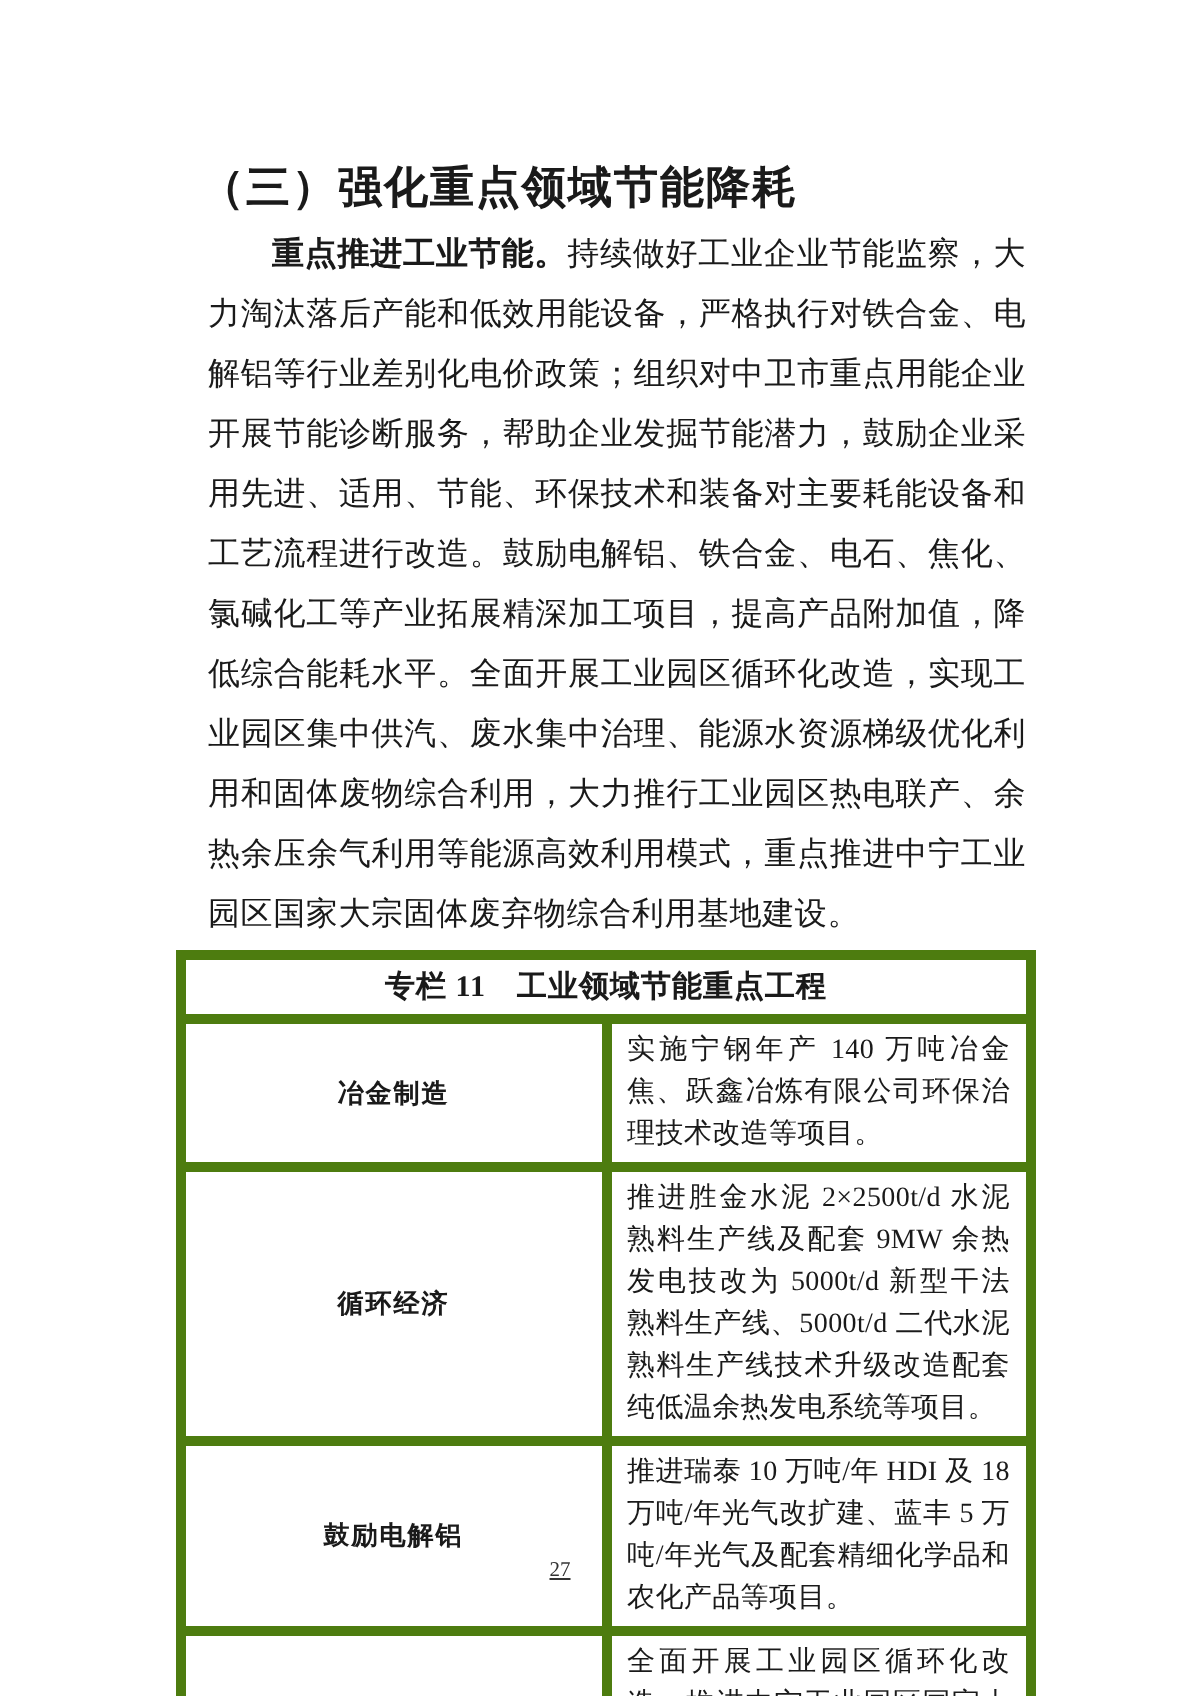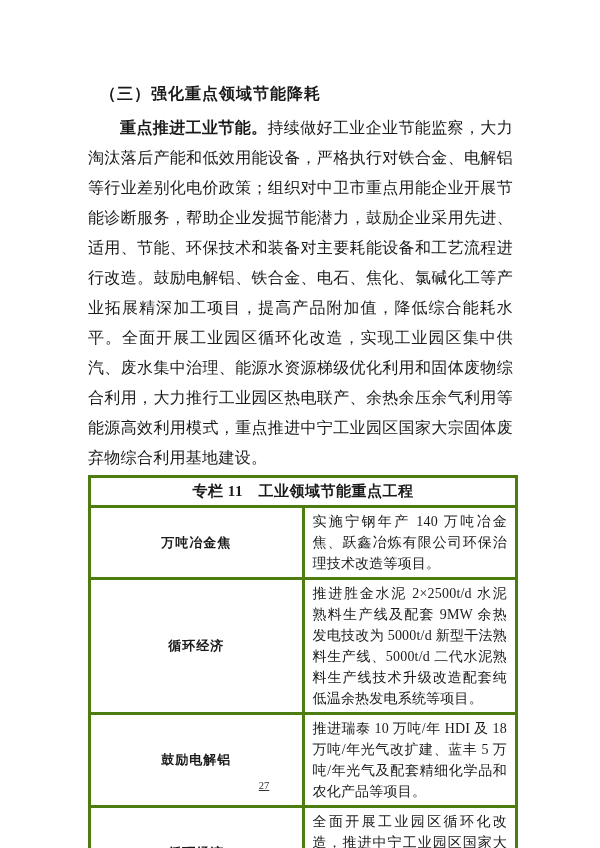--- a/index.html
+++ b/index.html
@@ -11,43 +11,44 @@
     position: relative;
     overflow: hidden;
   }
   .content {
     position: absolute;
     left: 88px;
     top: 84px;
     width: 425px;
   }
   .section-heading {
-    font-size: 16px;
+    font-size: 22px;
     font-weight: bold;
     line-height: 20px;
     letter-spacing: 1px;
     text-indent: 12px;
     margin-bottom: 9px;
   }
   .para {
     font-size: 16px;
     line-height: 30px;
     letter-spacing: 0.3px;
     text-align: justify;
     text-indent: 2em;
+    margin-left: 16px;
   }
   .para .lead { font-weight: bold; }
   .box-table {
     width: 430px;
     border-collapse: collapse;
     margin-top: 2px;
     table-layout: fixed;
   }
   .box-table th, .box-table td {
-    border: 3px solid #4d7c0f;
+    border: 5px solid #4d7c0f;
   }
   .box-table th.box-title {
     font-size: 15px;
     font-weight: bold;
     letter-spacing: 0.5px;
     text-align: center;
     padding: 4px 0;
   }
   .box-table td.row-label {
     width: 99px;
@@ -61,21 +62,21 @@
     font-size: 14px;
     line-height: 21px;
     letter-spacing: 0.2px;
     text-align: justify;
     padding: 3px 8px;
     vertical-align: middle;
   }
   .page-footer {
     position: absolute;
     top: 780px;
-    left: 0;
+    left: 16px;
     width: 528px;
     text-align: center;
     font-size: 10.5px;
     color: #333;
     font-family: "Liberation Serif", "DejaVu Serif", serif;
     text-decoration: underline;
   }
 </style>
 </head>
 <body>
@@ -86,21 +87,21 @@
     <h2 class="section-heading">（三）强化重点领域节能降耗</h2>
 
     <p class="para"><span class="lead">重点推进工业节能。</span><span>持续做好工业企业节能监察，大力淘汰落后产能和低效用能设备，严格执行对铁合金、电解铝等行业差别化电价政策；组织对中卫市重点用能企业开展节能诊断服务，帮助企业发掘节能潜力，鼓励企业采用先进、适用、节能、环保技术和装备对主要耗能设备和工艺流程进行改造。鼓励电解铝、铁合金、电石、焦化、氯碱化工等产业拓展精深加工项目，提高产品附加值，降低综合能耗水平。全面开展工业园区循环化改造，实现工业园区集中供汽、废水集中治理、能源水资源梯级优化利用和固体废物综合利用，大力推行工业园区热电联产、余热余压余气利用等能源高效利用模式，重点推进中宁工业园区国家大宗固体废弃物综合利用基地建设。</span></p>
 
     <table class="box-table">
       <tbody>
         <tr>
           <th class="box-title" colspan="2">专栏 11　工业领域节能重点工程</th>
         </tr>
         <tr>
-          <td class="row-label">万吨冶金焦</td>
+          <td class="row-label">冶金制造</td>
           <td class="row-desc">实施宁钢年产 140 万吨冶金焦、跃鑫冶炼有限公司环保治理技术改造等项目。</td>
         </tr>
         <tr>
           <td class="row-label">循环经济</td>
           <td class="row-desc">推进胜金水泥 2×2500t/d 水泥熟料生产线及配套 9MW 余热发电技改为 5000t/d 新型干法熟料生产线、5000t/d 二代水泥熟料生产线技术升级改造配套纯低温余热发电系统等项目。</td>
         </tr>
         <tr>
           <td class="row-label">鼓励电解铝</td>
           <td class="row-desc">推进瑞泰 10 万吨/年 HDI 及 18 万吨/年光气改扩建、蓝丰 5 万吨/年光气及配套精细化学品和农化产品等项目。</td>
         </tr>

